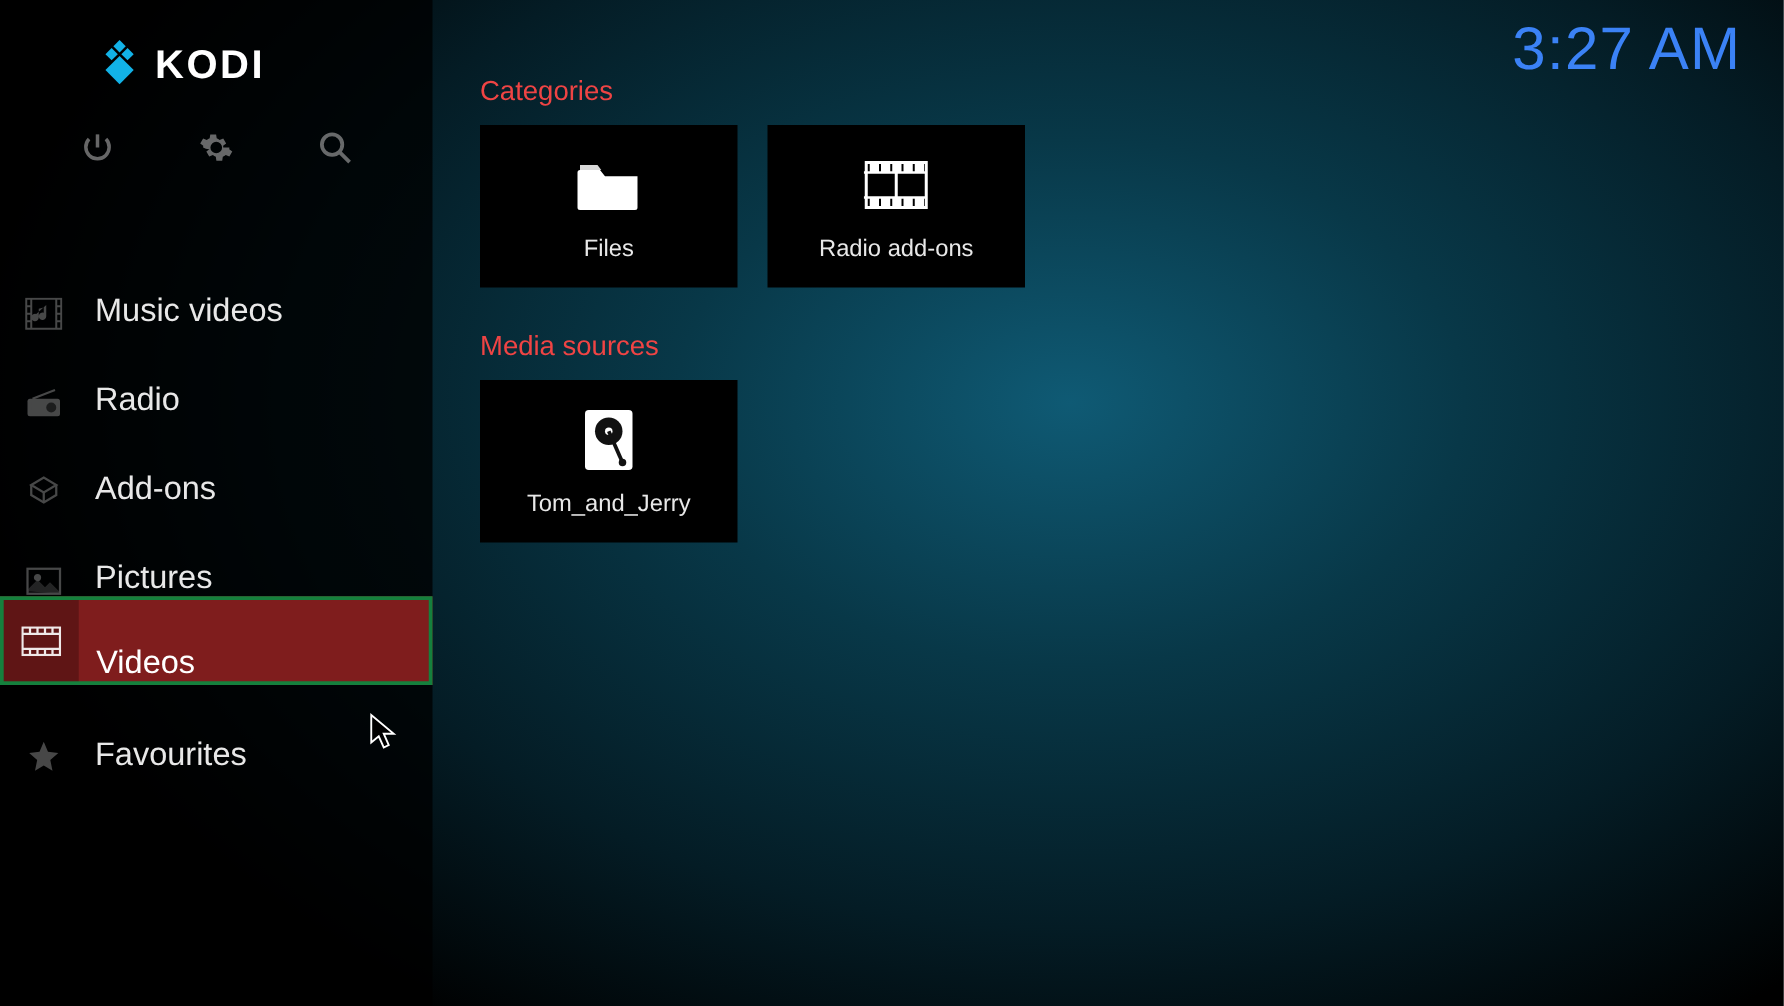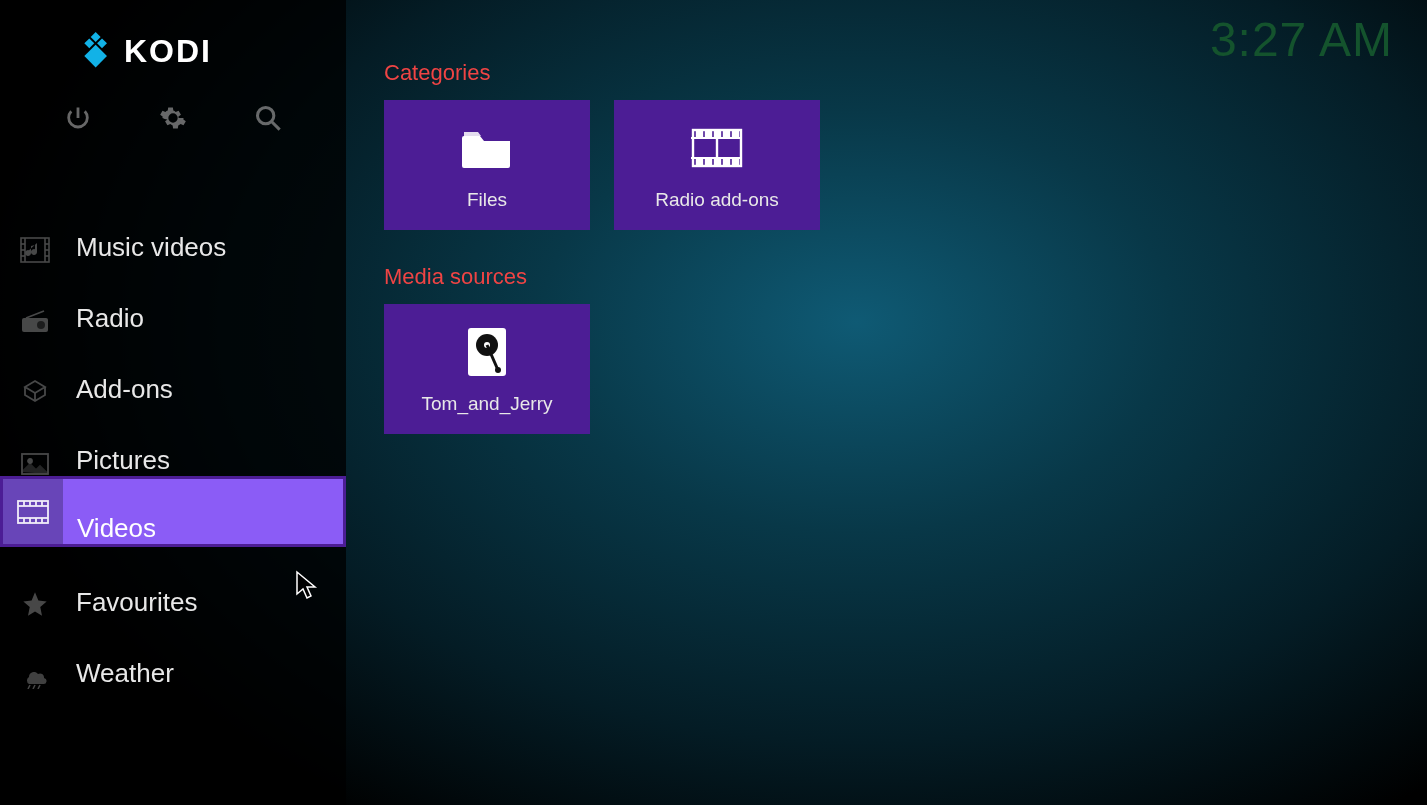--- a/index.html
+++ b/index.html
@@ -51,32 +51,32 @@
     align-items: center;
     opacity: 0.38;
   }
   .menu-item .mi-label {
     font-size: 26px;
     font-weight: 300;
     color: #e8e8e8;
     margin-left: 22px;
   }
   .menu-item.active {
-    background: #8b5cf6;
-    border: 3px solid #4c1d95;
+    background: #7f1d1d;
+    border: 3px solid #15803d;
   }
   .menu-item.active .mi-icon { opacity: 0.9; }
   .menu-item.active .mi-label { color: #fff; }
   .menu-item.active .icon-strip { background: rgba(0,0,0,0.25); height:100%; width:60px; display:flex; align-items:center; justify-content:center; margin-left:-16px; }
   .clock {
     position: absolute;
     top: 12px; right: 34px;
     font-size: 48px;
     font-weight: 300;
-    color: #14532d;
+    color: #3b82f6;
     letter-spacing: 1px;
   }
   .content {
     position: absolute;
     left: 384px;
     top: 60px;
     right: 20px;
   }
   .section-title {
     font-size: 22px;
@@ -85,21 +85,21 @@
     margin-bottom: 14px;
   }
   .card-row {
     display: flex;
     gap: 24px;
     margin-bottom: 34px;
   }
   .card {
     width: 206px;
     height: 130px;
-    background: #4c1d95;
+    background: #000000;
     display: flex;
     flex-direction: column;
     align-items: center;
     justify-content: center;
     cursor: pointer;
   }
   .card .card-icon { height: 58px; display:flex; align-items:center; justify-content:center; margin-bottom: 12px;}
   .card .card-label {
     font-size: 19px;
     font-weight: 300;
@@ -229,31 +229,20 @@
 
     <div class="menu-item">
       <span class="mi-icon">
         <svg width="28" height="28" viewBox="0 0 24 24" fill="#bbb">
           <path d="M12 2l2.9 6.9L22 9.8l-5.5 4.8L18 22l-6-3.6L6 22l1.5-7.4L2 9.8l7.1-.9z"></path>
         </svg>
       </span>
       <span class="mi-label">Favourites</span>
     </div>
 
-    <div class="menu-item">
-      <span class="mi-icon">
-        <svg width="30" height="26" viewBox="0 0 30 26" fill="#bbb">
-          <path d="M9 14a5 5 0 0 1 9-3 4 4 0 0 1 6 4 3 3 0 0 1-1 6H9a4 4 0 0 1 0-7z" opacity="0.9"></path>
-          <line x1="10" y1="22" x2="8" y2="26" stroke="#bbb" stroke-width="1.5"></line>
-          <line x1="15" y1="22" x2="13" y2="26" stroke="#bbb" stroke-width="1.5"></line>
-          <line x1="20" y1="22" x2="18" y2="26" stroke="#bbb" stroke-width="1.5"></line>
-        </svg>
-      </span>
-      <span class="mi-label">Weather</span>
-    </div>
 
   </div>
 </div>
 
 <div class="clock">3:27 AM</div>
 
 <div class="content">
 
   <div class="section-title">Categories</div>
   <div class="card-row">

